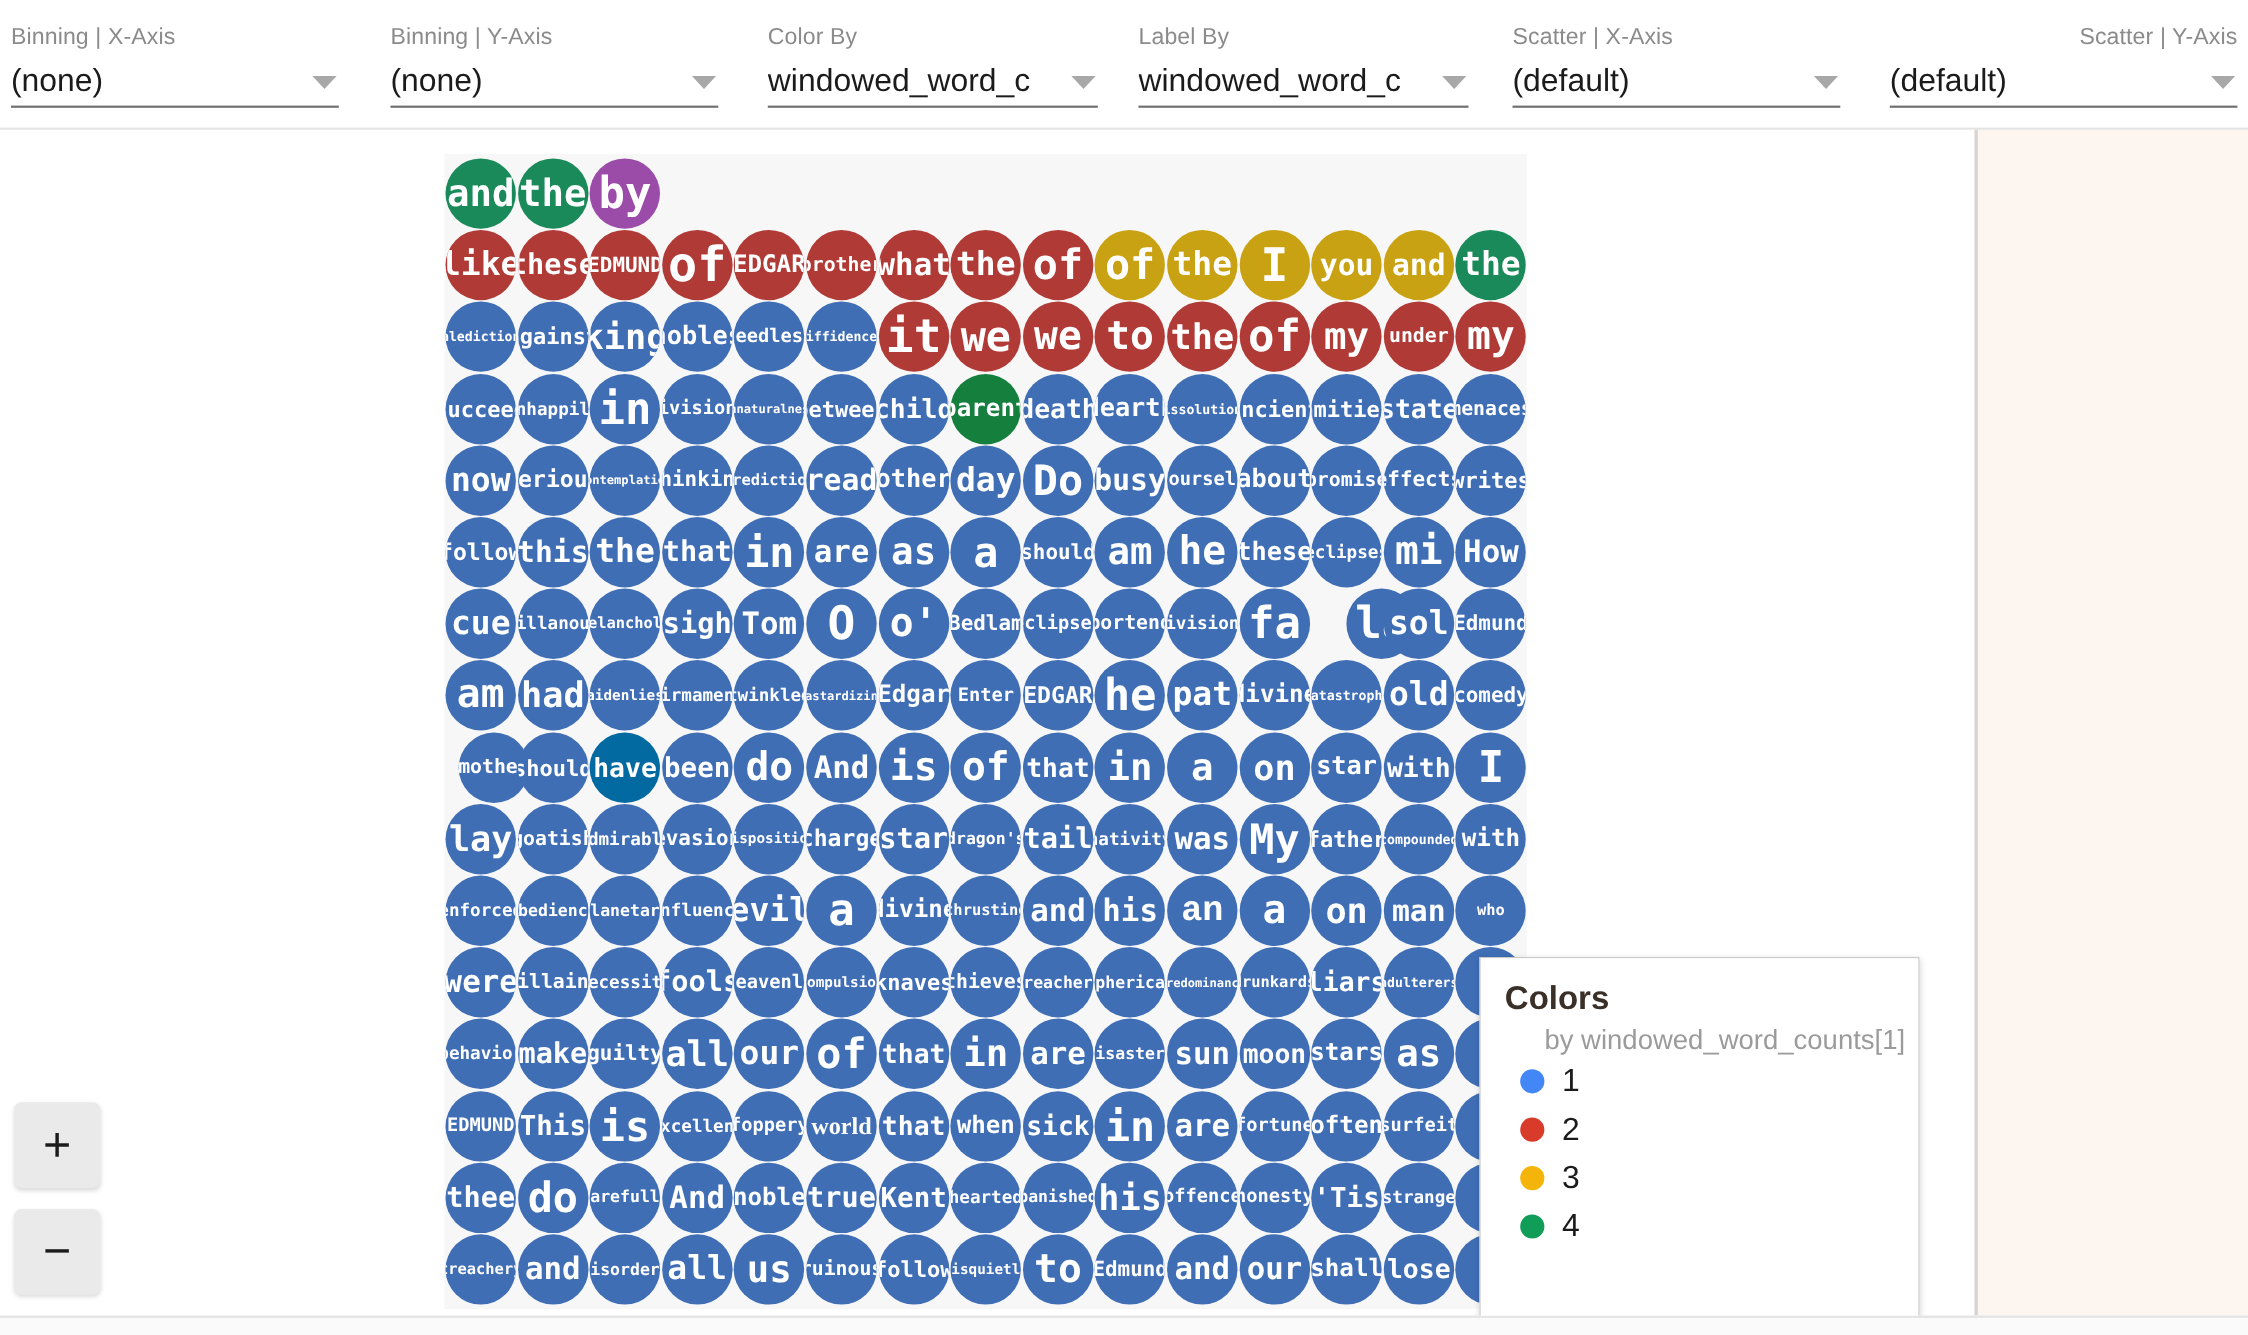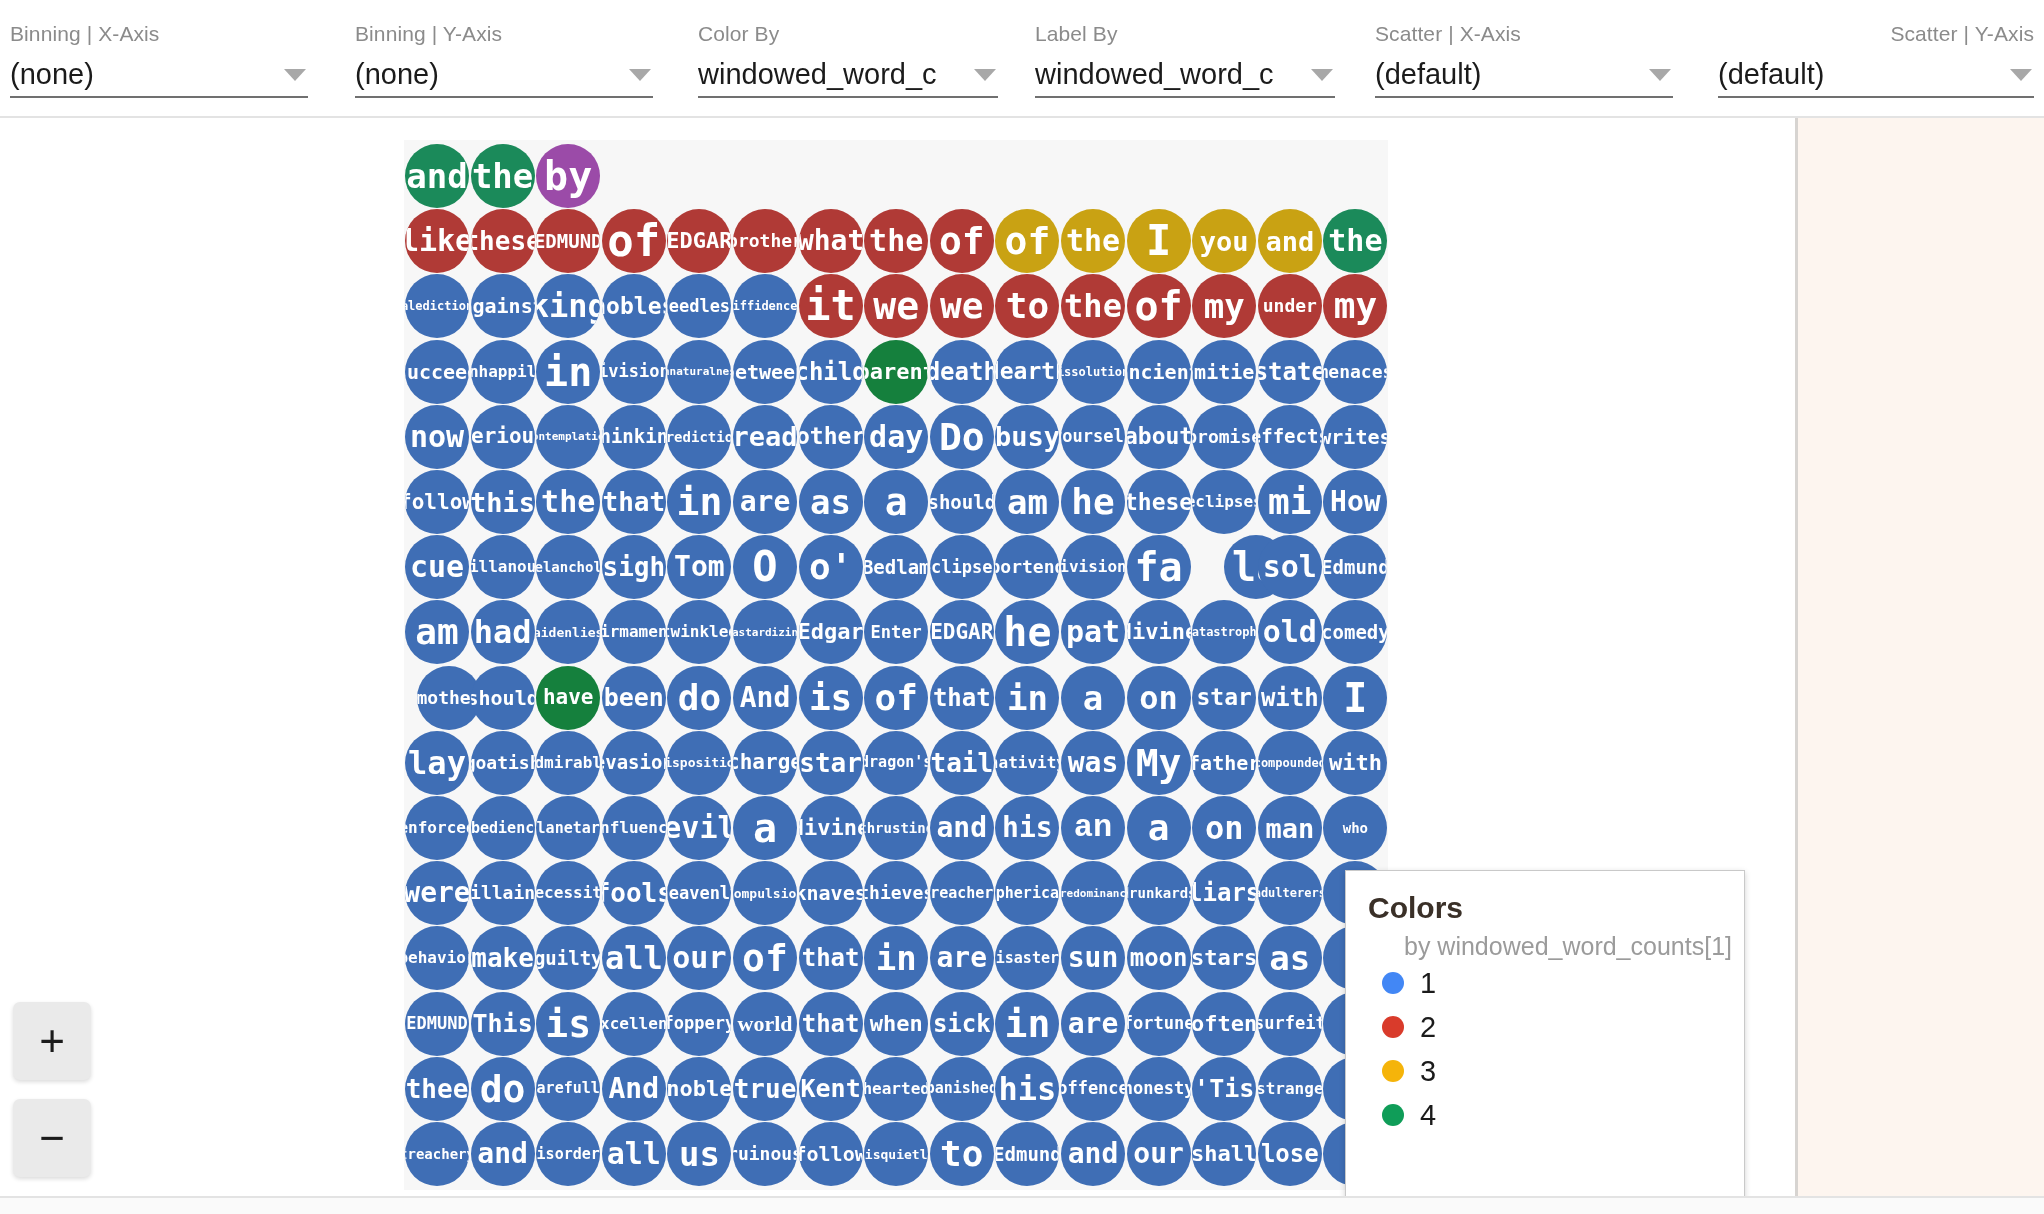--- a/index.html
+++ b/index.html
@@ -373,21 +373,21 @@
       <div class="bubble" style="left: 460.2px; top: 460.4px; width: 64px; height: 64px; background: rgb(63, 110, 181); font-size: 17px;">Enter</div>
       <div class="bubble" style="left: 525.8px; top: 460.4px; width: 64px; height: 64px; background: rgb(63, 110, 181); font-size: 21px;">EDGAR</div>
       <div class="bubble" style="left: 591.4px; top: 460.4px; width: 64px; height: 64px; background: rgb(63, 110, 181); font-size: 40px;">he</div>
       <div class="bubble" style="left: 657px; top: 460.4px; width: 64px; height: 64px; background: rgb(63, 110, 181); font-size: 30px;">pat</div>
       <div class="bubble" style="left: 722.6px; top: 460.4px; width: 64px; height: 64px; background: rgb(63, 110, 181); font-size: 22px;">divine</div>
       <div class="bubble" style="left: 788.2px; top: 460.4px; width: 64px; height: 64px; background: rgb(63, 110, 181); font-size: 12px;">catastrophe</div>
       <div class="bubble" style="left: 853.8px; top: 460.4px; width: 64px; height: 64px; background: rgb(63, 110, 181); font-size: 30px;">old</div>
       <div class="bubble" style="left: 919.4px; top: 460.4px; width: 64px; height: 64px; background: rgb(63, 110, 181); font-size: 19px;">comedy</div>
       <div class="bubble" style="left: 1px; top: 525.6px; width: 64px; height: 64px; background: rgb(63, 110, 181); font-size: 18px; margin-left: 12px;">mother</div>
       <div class="bubble" style="left: 66.6px; top: 525.6px; width: 64px; height: 64px; background: rgb(63, 110, 181); font-size: 20px;">should</div>
-      <div class="bubble" style="left: 132.2px; top: 525.6px; width: 64px; height: 64px; background: #15803d; font-size: 21px;">have</div>
+      <div class="bubble" style="left: 132.2px; top: 525.6px; width: 64px; height: 64px; background: #0369a1; font-size: 24px;">have</div>
       <div class="bubble" style="left: 197.8px; top: 525.6px; width: 64px; height: 64px; background: rgb(63, 110, 181); font-size: 25px;">been</div>
       <div class="bubble" style="left: 263.4px; top: 525.6px; width: 64px; height: 64px; background: rgb(63, 110, 181); font-size: 36px;">do</div>
       <div class="bubble" style="left: 329px; top: 525.6px; width: 64px; height: 64px; background: rgb(63, 110, 181); font-size: 28px;">And</div>
       <div class="bubble" style="left: 394.6px; top: 525.6px; width: 64px; height: 64px; background: rgb(63, 110, 181); font-size: 36px;">is</div>
       <div class="bubble" style="left: 460.2px; top: 525.6px; width: 64px; height: 64px; background: rgb(63, 110, 181); font-size: 36px;">of</div>
       <div class="bubble" style="left: 525.8px; top: 525.6px; width: 64px; height: 64px; background: rgb(63, 110, 181); font-size: 24px;">that</div>
       <div class="bubble" style="left: 591.4px; top: 525.6px; width: 64px; height: 64px; background: rgb(63, 110, 181); font-size: 34px;">in</div>
       <div class="bubble" style="left: 657px; top: 525.6px; width: 64px; height: 64px; background: rgb(63, 110, 181); font-size: 34px;">a</div>
       <div class="bubble" style="left: 722.6px; top: 525.6px; width: 64px; height: 64px; background: rgb(63, 110, 181); font-size: 32px;">on</div>
       <div class="bubble" style="left: 788.2px; top: 525.6px; width: 64px; height: 64px; background: rgb(63, 110, 181); font-size: 23px;">star</div>

